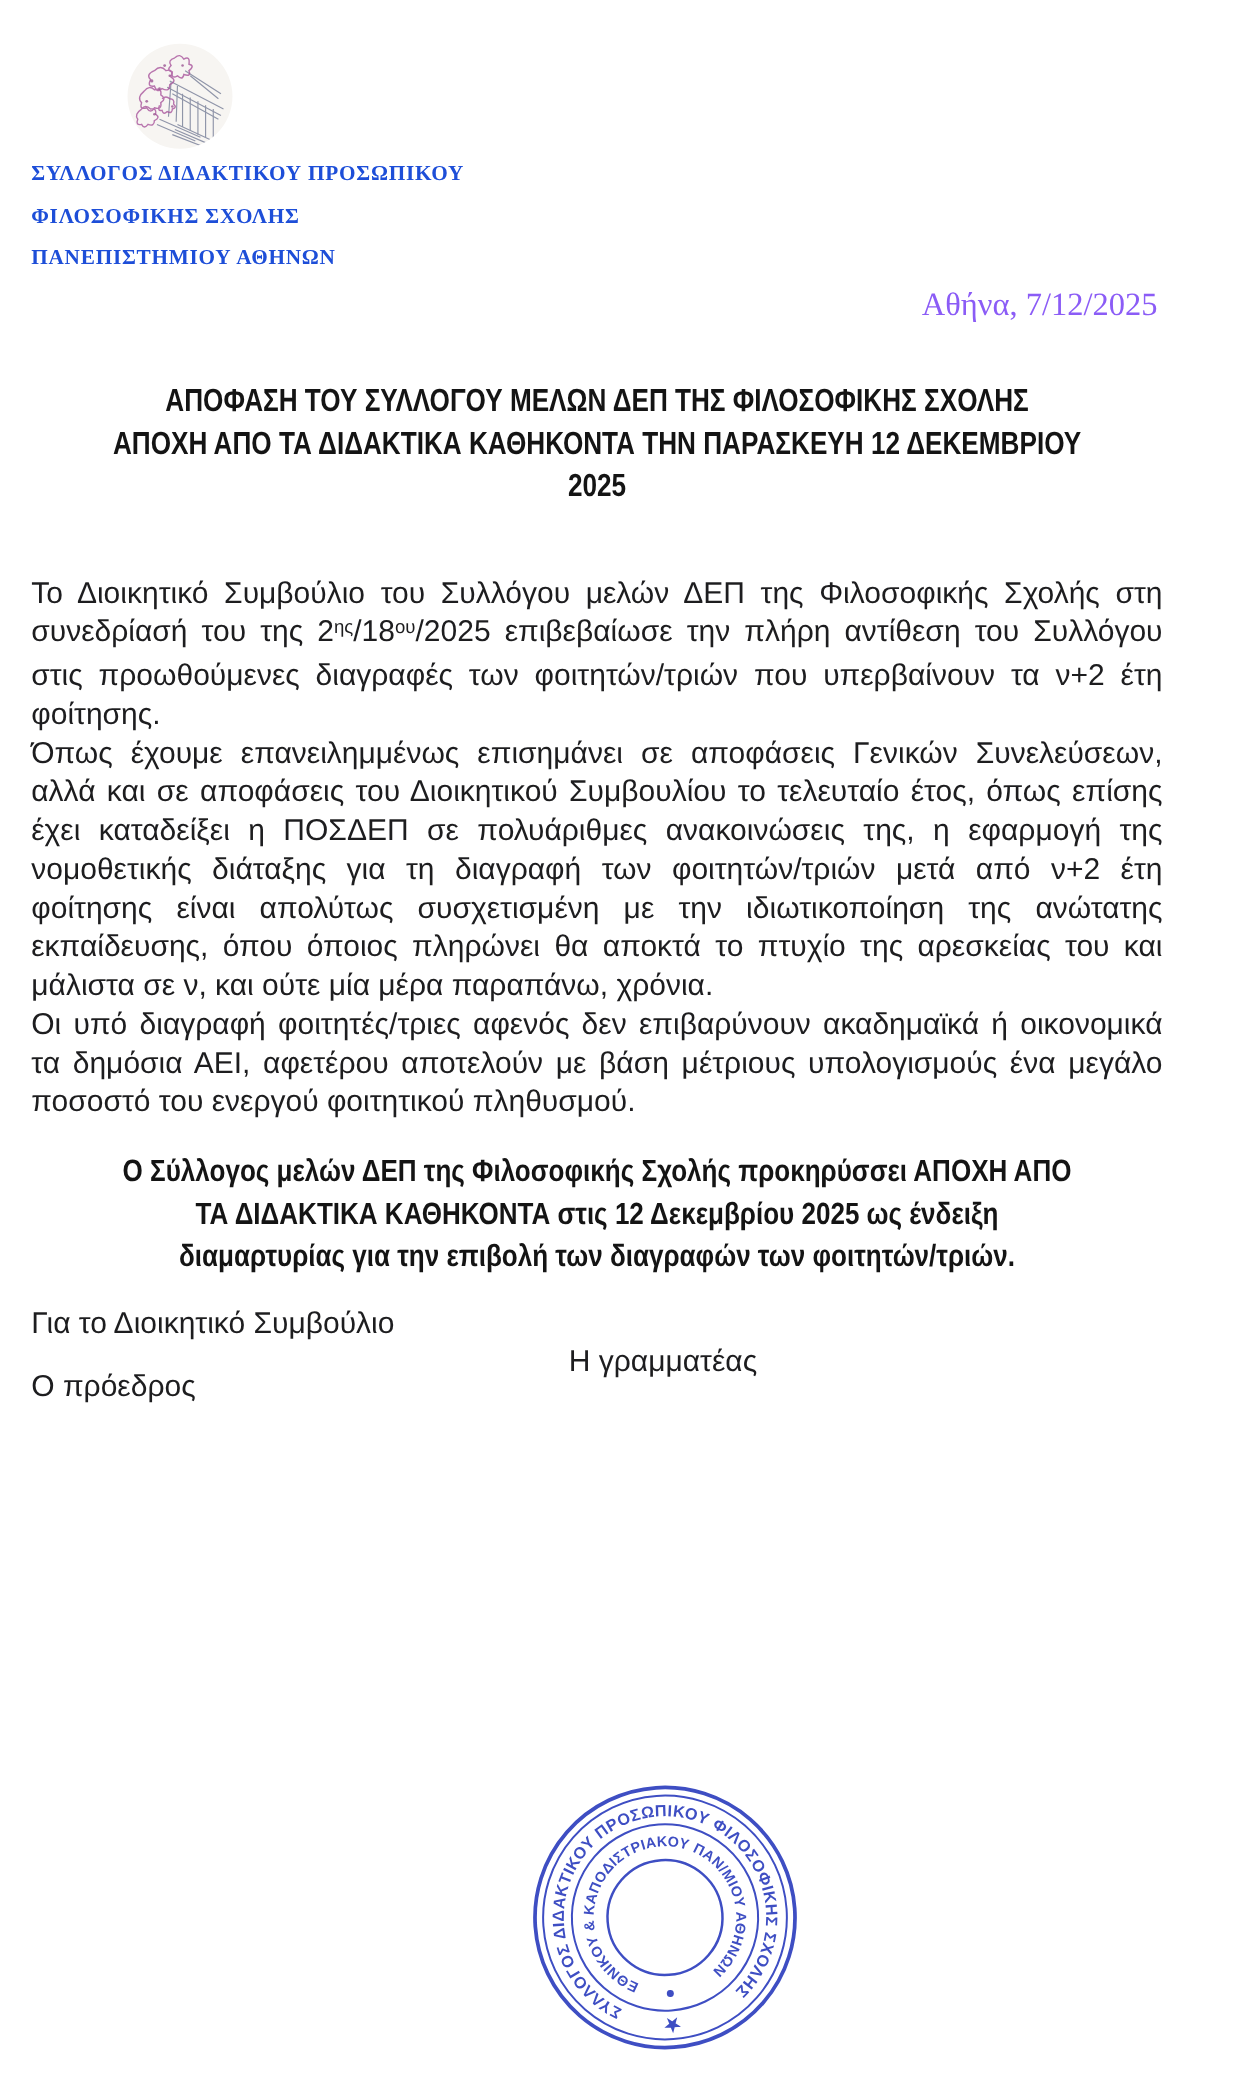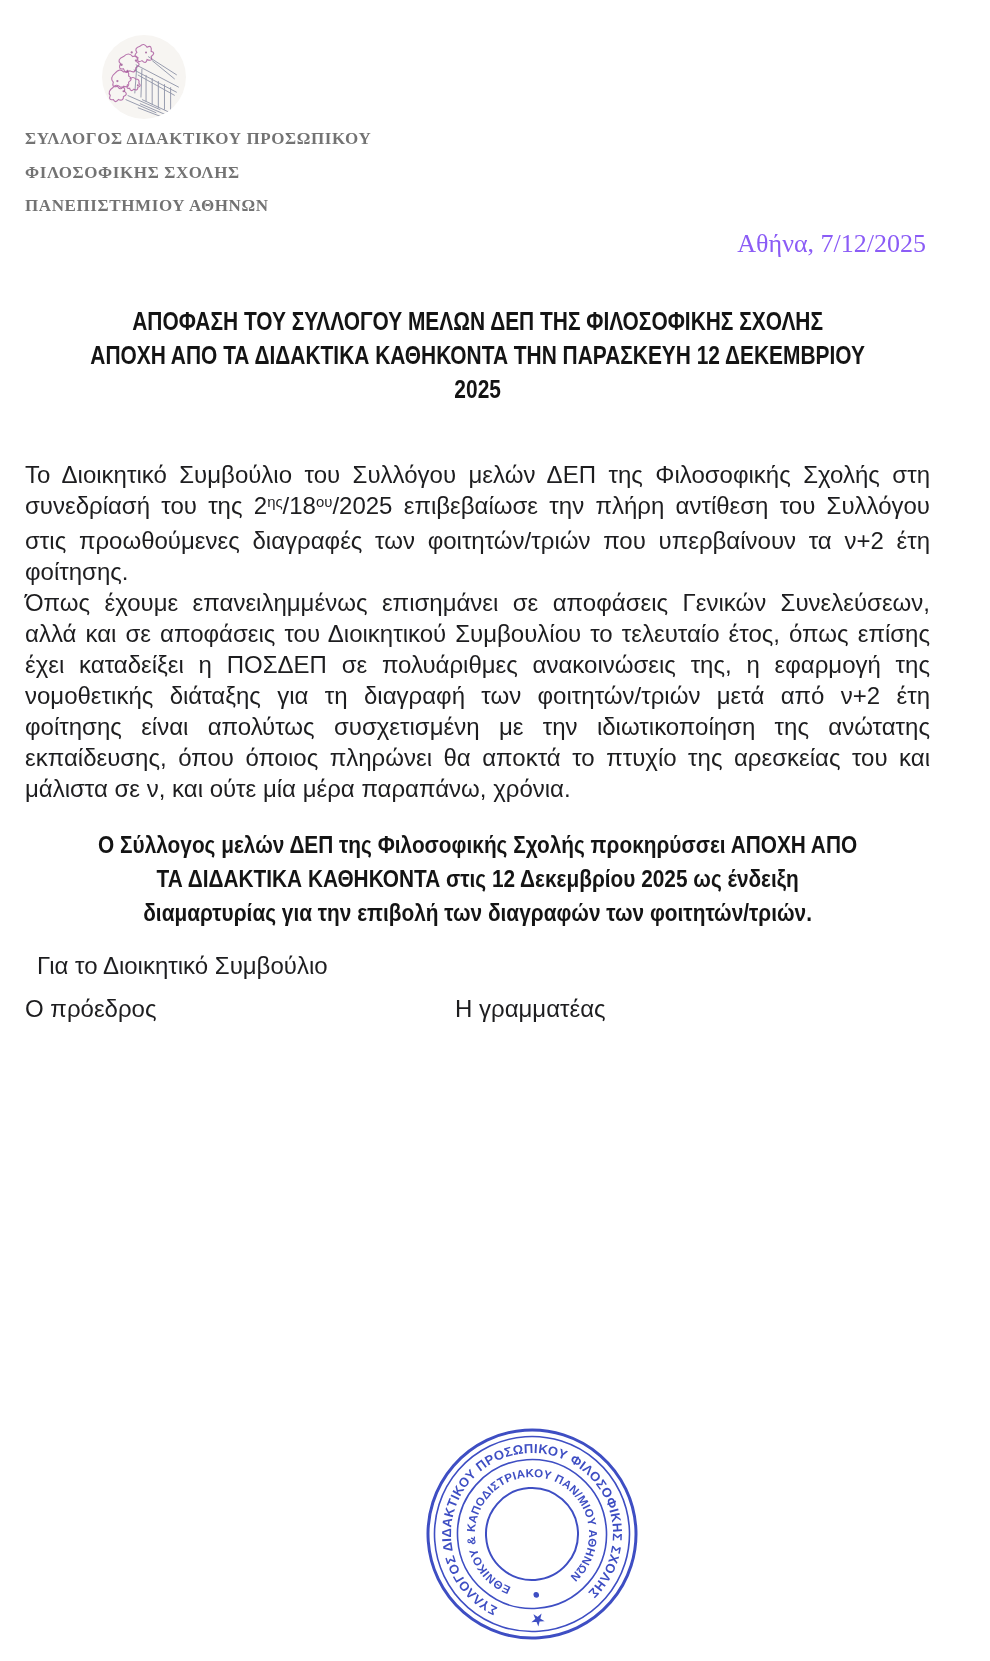--- a/index.html
+++ b/index.html
@@ -7,21 +7,21 @@
     position:relative; width:990px; height:1661px; margin:0 auto;
     background:#ffffff; overflow:hidden;
     font-family:"Liberation Sans", sans-serif; color:#1d1d1f;
   }
 
   
   .logo { position:absolute; left:101px; top:34px; width:86px; height:86px; }
   .org {
     position:absolute; left:25px; top:122px;
     font-family:"Liberation Serif", serif; font-weight:700;
-    font-size:17px; letter-spacing:0.6px; line-height:33.5px; color:#737373;
+    font-size:17px; letter-spacing:0.6px; line-height:33.5px; color:#1d4ed8;
   }
   .dateline {
     position:absolute; top:229px; right:64px;
     font-family:"Liberation Serif", serif; font-size:26px; color:#8b5cf6;
   }
 
   
   .doc { position:absolute; left:25px; top:304px; width:905px; font-size:24px; line-height:31px; }
 
   .title {
@@ -31,23 +31,23 @@
   }
   .par { margin:0; text-align:justify; }
   .sup { font-size:0.62em; position:relative; top:-0.45em; }
 
   .resolution {
     width:1065px; transform:scaleX(0.85); transform-origin:0 0;
     font-weight:700; font-size:24.5px; line-height:34px; text-align:center;
     margin:24px 0 20px 0; color:#141414;
   }
 
-  .sig-board { margin:12px; }
+  .sig-board { margin:0; }
   .sig-row { display:flex; }
-  .sig-col-left  { width:430px; }
+  .sig-col-left  { width:430px;margin-top:20px; }
   .sig-col-right { width:300px; text-align:left; }
 
   
   .stamp { position:absolute; left:422px; top:1424px; width:220px; height:220px;
            transform:rotate(-4deg); opacity:0.92; }
   .stamp text { font-family:"Liberation Sans", sans-serif; font-weight:700; }
 </style>
 </head>
 <body>
 
@@ -98,20 +98,21 @@
   <div class="dateline">Αθήνα, 7/12/2025</div>
 
   <div class="doc">
 
     <div class="title">ΑΠΟΦΑΣΗ ΤΟΥ ΣΥΛΛΟΓΟΥ ΜΕΛΩΝ ΔΕΠ ΤΗΣ ΦΙΛΟΣΟΦΙΚΗΣ ΣΧΟΛΗΣ<br>ΑΠΟΧΗ ΑΠΟ ΤΑ ΔΙΔΑΚΤΙΚΑ ΚΑΘΗΚΟΝΤΑ ΤΗΝ ΠΑΡΑΣΚΕΥΗ 12 ΔΕΚΕΜΒΡΙΟΥ<br>2025</div>
 
     <p class="par"><span>Το Διοικητικό Συμβούλιο του Συλλόγου μελών ΔΕΠ της Φιλοσοφικής Σχολής στη συνεδρίασή του της 2</span><span class="sup">ης</span><span>/18</span><span class="sup">ου</span><span>/2025 επιβεβαίωσε την πλήρη αντίθεση του Συλλόγου στις προωθούμενες διαγραφές των φοιτητών/τριών που υπερβαίνουν τα ν+2 έτη φοίτησης.</span></p>
 
     <p class="par">Όπως έχουμε επανειλημμένως επισημάνει σε αποφάσεις Γενικών Συνελεύσεων, αλλά και σε αποφάσεις του Διοικητικού Συμβουλίου το τελευταίο έτος, όπως επίσης έχει καταδείξει η ΠΟΣΔΕΠ σε πολυάριθμες ανακοινώσεις της, η εφαρμογή της νομοθετικής διάταξης για τη διαγραφή των φοιτητών/τριών μετά από ν+2 έτη φοίτησης είναι απολύτως συσχετισμένη με την ιδιωτικοποίηση της ανώτατης εκπαίδευσης, όπου όποιος πληρώνει θα αποκτά το πτυχίο της αρεσκείας του και μάλιστα σε ν, και ούτε μία μέρα παραπάνω, χρόνια.</p>
 
+    <p class="par">Οι υπό διαγραφή φοιτητές/τριες  αφενός δεν επιβαρύνουν ακαδημαϊκά ή οικονομικά τα δημόσια ΑΕΙ, αφετέρου αποτελούν με βάση μέτριους υπολογισμούς ένα μεγάλο ποσοστό του ενεργού φοιτητικού πληθυσμού.</p>
 
 
     <div class="resolution">Ο Σύλλογος μελών ΔΕΠ της Φιλοσοφικής Σχολής προκηρύσσει ΑΠΟΧΗ ΑΠΟ<br>ΤΑ ΔΙΔΑΚΤΙΚΑ ΚΑΘΗΚΟΝΤΑ στις 12 Δεκεμβρίου 2025 ως ένδειξη<br>διαμαρτυρίας για την επιβολή των διαγραφών των φοιτητών/τριών.</div>
 
     <div class="signature">
       <p class="sig-board">Για το Διοικητικό Συμβούλιο</p>
       <div class="sig-row">
         <div class="sig-col-left">
           <div>Ο πρόεδρος</div>
         </div>

